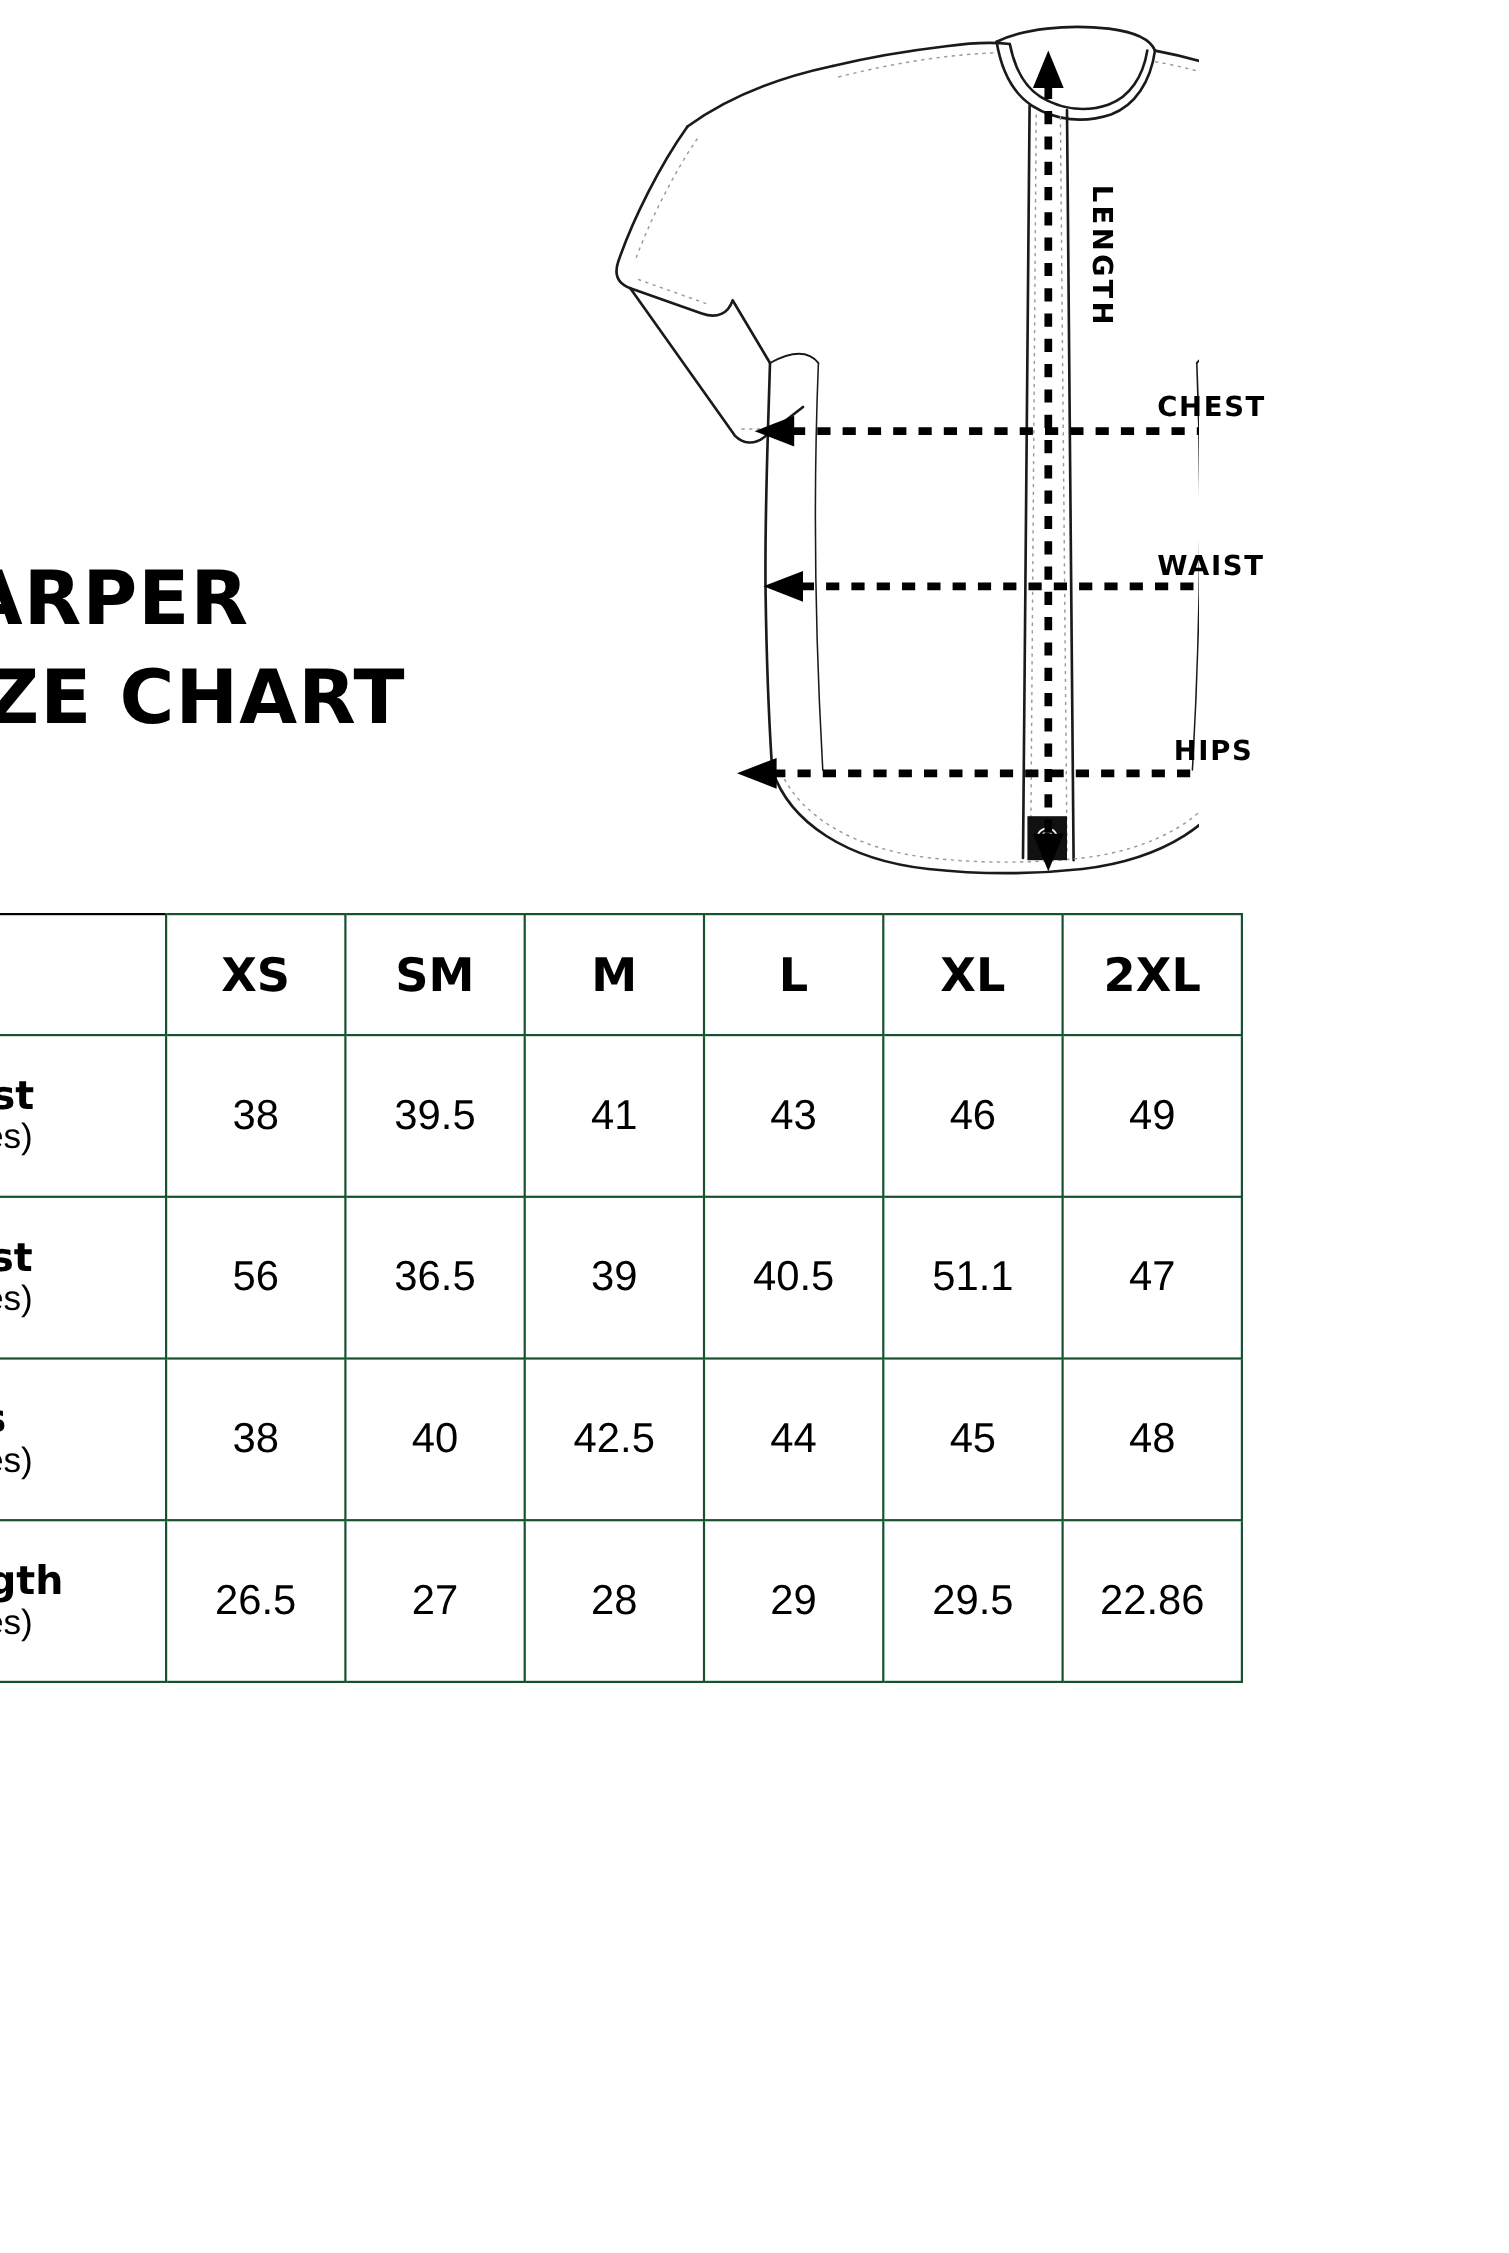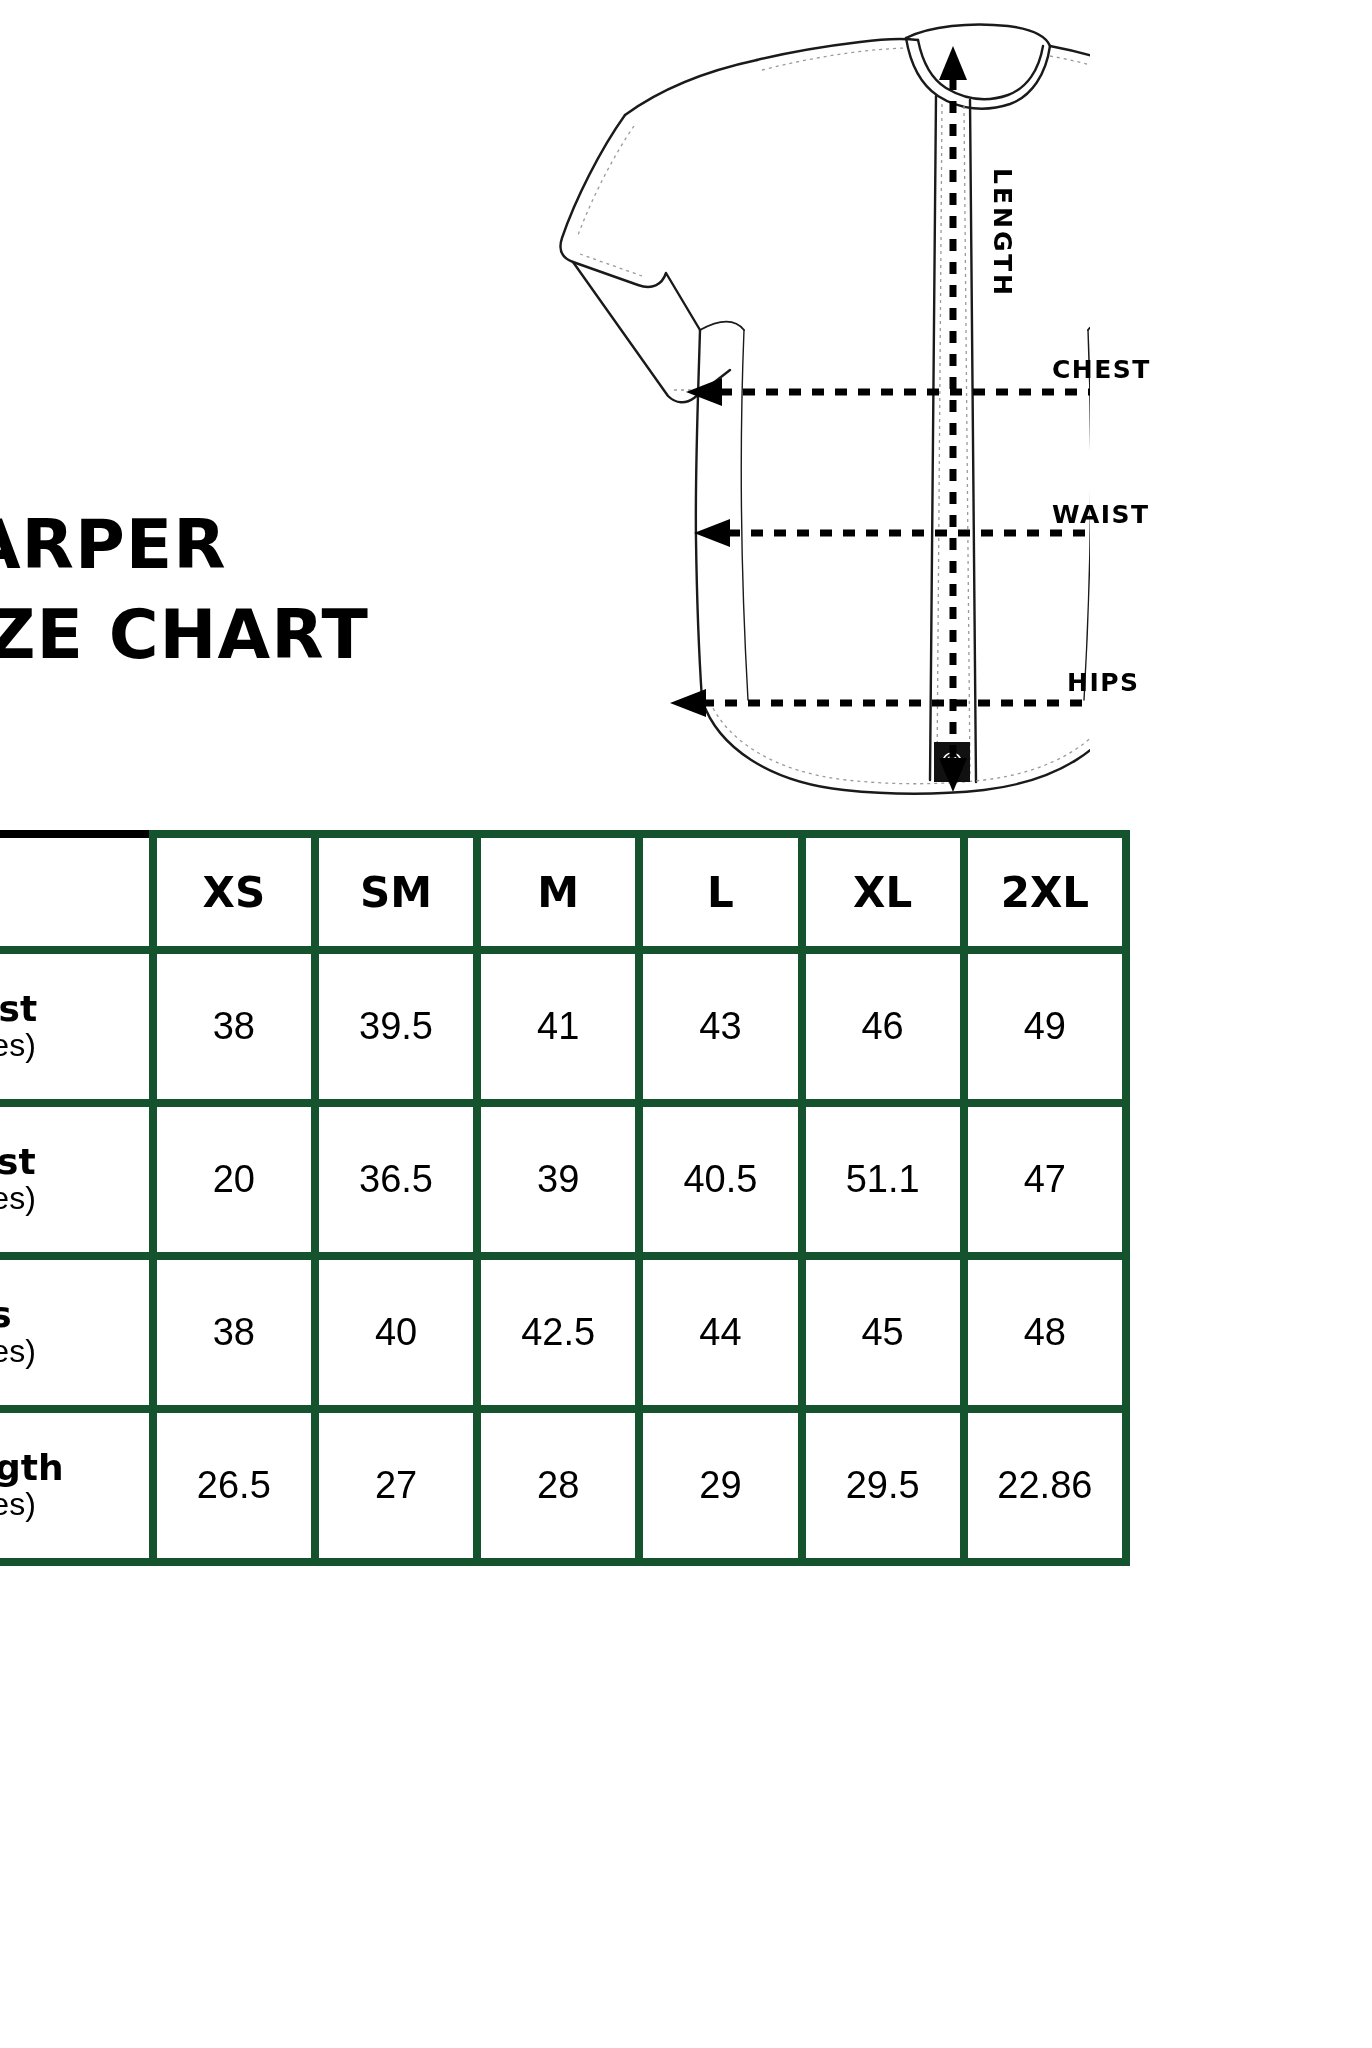--- a/index.html
+++ b/index.html
@@ -64,21 +64,21 @@
   
   #size-table {
     position: absolute;
     left: -100px;
     top: 830px;
     width: 1230px;
     border-collapse: collapse;
     table-layout: fixed;
   }
   #size-table td, #size-table th {
-    border: 8px solid #14532d;
+    border: 2px solid #14532d;
     text-align: center;
     vertical-align: middle;
     padding: 0;
   }
   #size-table col.rowhead { width: 230px; }
   #size-table col.sz { width: 150px; }
 
   #size-table thead th {
     height: 108px;
     font-family: "DejaVu Sans", sans-serif;
@@ -251,21 +251,21 @@
       <td>41</td>
       <td>43</td>
       <td>46</td>
       <td>49</td>
     </tr>
     <tr>
       <td class="rowhead">
         <span class="rh-name">Waist</span>
         <span class="rh-unit">(inches)</span>
       </td>
-      <td>20</td>
+      <td>56</td>
       <td>36.5</td>
       <td>39</td>
       <td>40.5</td>
       <td>51.1</td>
       <td>47</td>
     </tr>
     <tr>
       <td class="rowhead">
         <span class="rh-name">Hips</span>
         <span class="rh-unit">(inches)</span>

